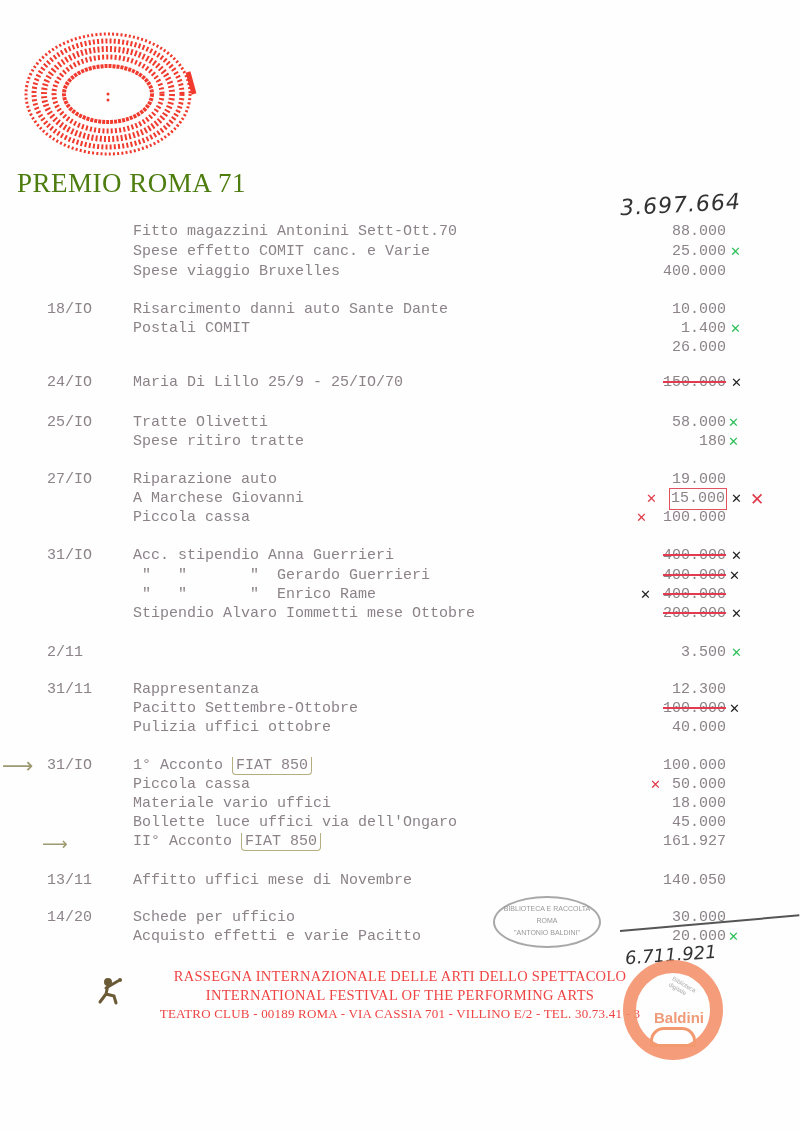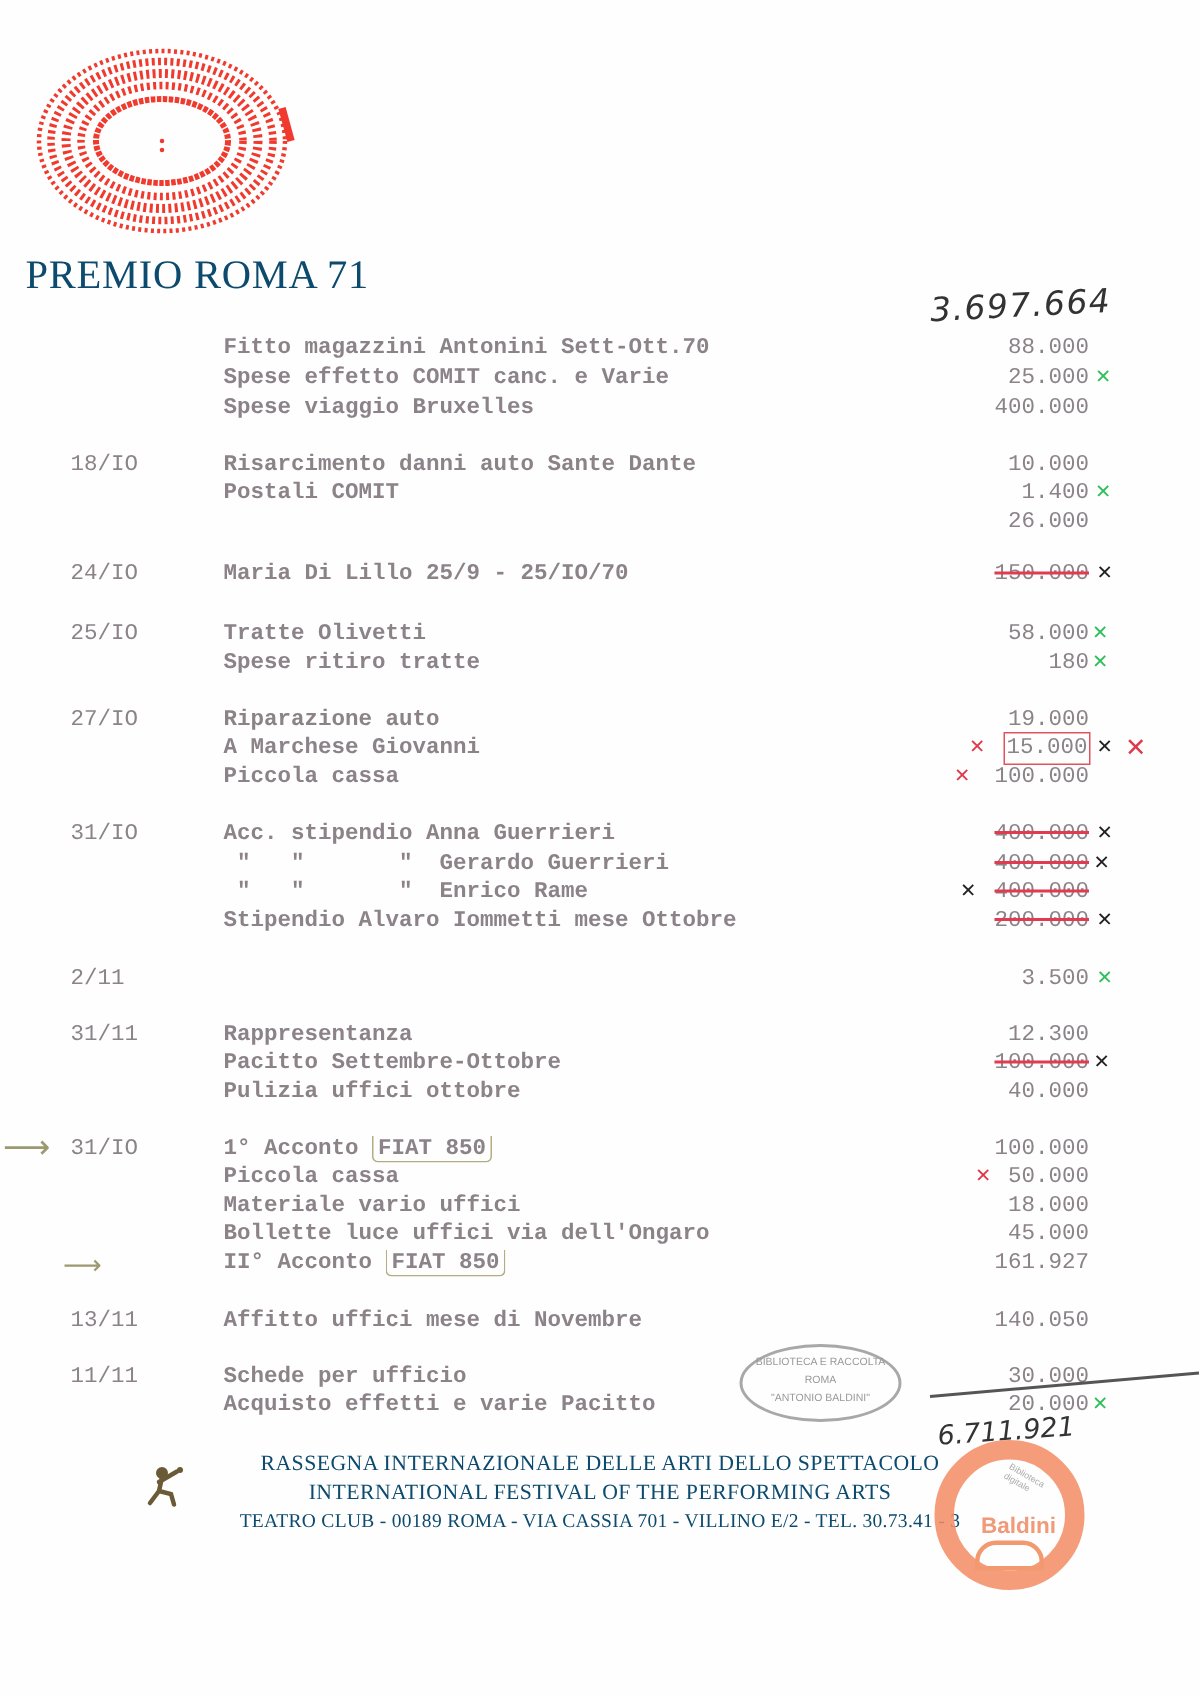--- a/index.html
+++ b/index.html
@@ -1,43 +1,43 @@
 <!DOCTYPE html>
 <html><head>
 <meta charset="utf-8">
 <style>
   html, body { margin: 0; padding: 0; background: #ffffff; }
   body { width: 800px; height: 1131px; position: relative; overflow: hidden; }
   .page { position: absolute; left: 0; top: 0; width: 800px; height: 1131px; background: #fefefe; }
 
   .logo { position: absolute; left: 18px; top: 22px; width: 180px; height: 140px; }
-  .brand { position: absolute; left: 17px; top: 168px; font-family: "Liberation Serif", serif; font-size: 27px; color: #0c4a6e; letter-spacing: 0.5px; }
+  .brand { position: absolute; left: 17px; top: 168px; font-family: "Liberation Serif", serif; font-size: 27px; color: #4d7c0f; letter-spacing: 0.5px; }
 
   .handtotal { position: absolute; left: 620px; top: 192px; font-family: "DejaVu Sans", sans-serif; font-style: italic; font-size: 22px; color: #333; letter-spacing: 1px; transform: rotate(-3deg); }
 
   .ledger { position: absolute; left: 0; top: 0; width: 800px; font-family: "Liberation Mono", monospace; font-size: 15px; color: #8c8389; }
   .row { position: absolute; left: 0; width: 800px; height: 20px; line-height: 20px; }
   .date { position: absolute; left: 47px; }
-  .desc { position: absolute; left: 149px; white-space: pre; font-weight: bold; }
+  .desc { position: absolute; left: 133px; white-space: pre; }
   .amt { position: absolute; right: 74px; text-align: right; }
   .amt.strike { text-decoration: line-through; text-decoration-color: #e23a4e; text-decoration-thickness: 2px; }
   .amt.boxed { outline: 1.5px solid #e0525e; outline-offset: 0px; padding: 0 1px; }
   .mark { position: absolute; font-family: "DejaVu Sans", sans-serif; font-size: 13px; line-height: 20px; font-weight: bold; }
   .mark.green { color: #2fbf5a; }
   .mark.black { color: #222; }
   .mark.red { color: #e03a4a; }
 
   .fiat-box { border: 1.2px solid #b4ad82; border-top: none; border-radius: 0 0 4px 4px; padding: 0 3px; margin-top: 44px; }
   .arrow { position: absolute; font-family: "DejaVu Sans", sans-serif; color: #9d9a72; font-size: 22px; line-height: 20px; }
 
   .stamp { position: absolute; left: 493px; top: 896px; width: 108px; height: 52px; border: 2px solid #a8a8a8; border-radius: 50%; font-family: "Liberation Sans", sans-serif; font-size: 7px; color: #999; text-align: center; line-height: 12px; padding-top: 5px; box-sizing: border-box; }
   .pen-line { position: absolute; left: 620px; top: 930px; width: 180px; height: 2px; background: #555; transform: rotate(-5deg); transform-origin: left; }
   .hand-sub { position: absolute; left: 625px; top: 944px; font-family: "DejaVu Sans", sans-serif; font-style: italic; font-size: 18px; color: #333; transform: rotate(-4deg); }
 
-  .footer { position: absolute; left: 150px; top: 967px; width: 500px; text-align: center; font-family: "Liberation Serif", serif; color: #0c4a6e; }
+  .footer { position: absolute; left: 150px; top: 967px; width: 500px; text-align: center; font-family: "Liberation Serif", serif; color: #ef4444; }
   .footer .l1 { font-size: 14.5px; letter-spacing: 0.3px; line-height: 19px; }
   .footer .l2 { font-size: 14.5px; letter-spacing: 0.3px; line-height: 19px; }
   .footer .l3 { font-size: 13px; letter-spacing: 0.2px; line-height: 17px; }
   .dancer { position: absolute; left: 96px; top: 976px; width: 30px; height: 30px; }
 
   .badge { position: absolute; left: 623px; top: 960px; width: 100px; height: 100px; border-radius: 50%; border: 13px solid rgba(243,140,100,0.85); box-sizing: border-box; }
   .badge .btxt { position: absolute; left: 18px; top: 36px; font-family: "Liberation Sans", sans-serif; font-weight: bold; font-size: 15px; color: #ef9a78; }
   .badge .bsmall { position: absolute; left: 32px; top: 12px; font-family: "Liberation Sans", sans-serif; font-size: 6px; line-height: 7px; color: #aaa; transform: rotate(30deg); }
   .badge .bshape { position: absolute; left: 14px; top: 54px; width: 46px; height: 20px; border: 3px solid #f2996f; border-bottom: 3px solid #f2996f; border-radius: 14px 14px 0 0; box-sizing: border-box; }
 </style>
@@ -215,21 +215,21 @@
       <span class="amt">161.927</span>
     </div>
 
     <div class="row" style="top:871px">
       <span class="date">13/11</span>
       <span class="desc">Affitto uffici mese di Novembre</span>
       <span class="amt">140.050</span>
     </div>
 
     <div class="row" style="top:908px">
-      <span class="date">11/11</span>
+      <span class="date">14/20</span>
       <span class="desc">Schede per ufficio</span>
       <span class="amt">30.000</span>
     </div>
     <div class="row" style="top:927px">
       <span class="date"></span>
       <span class="desc">Acquisto effetti e varie Pacitto</span>
       <span class="amt">20.000</span>
       <span class="mark green" style="left:728px">✕</span>
     </div>
   </div>

